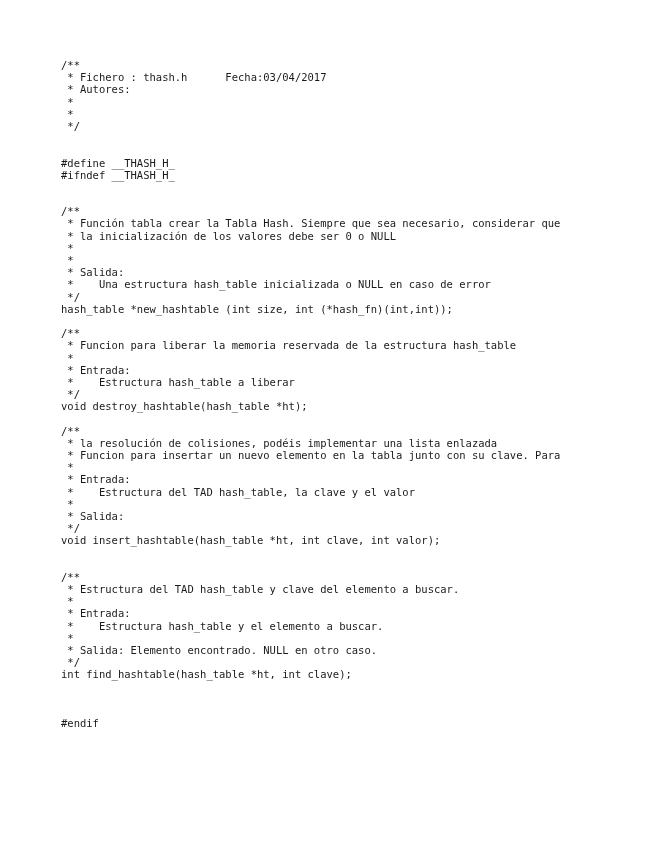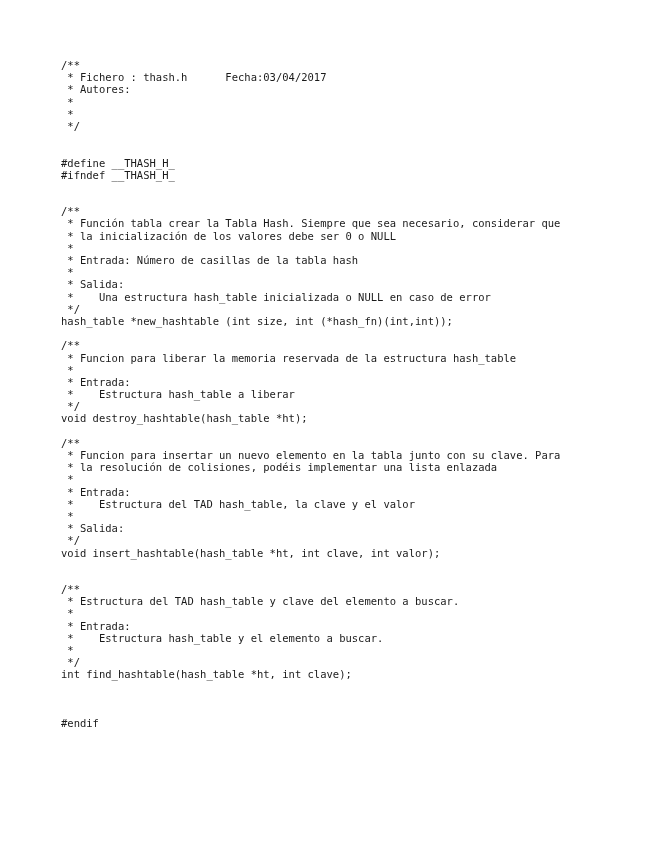--- a/index.html
+++ b/index.html
@@ -42,52 +42,52 @@
   <div class="code-line"></div>
   <div class="code-line"></div>
   <div class="code-line">#define __THASH_H_</div>
   <div class="code-line">#ifndef __THASH_H_</div>
   <div class="code-line"></div>
   <div class="code-line"></div>
   <div class="code-line">/**</div>
   <div class="code-line"> * Función tabla crear la Tabla Hash. Siempre que sea necesario, considerar que</div>
   <div class="code-line"> * la inicialización de los valores debe ser 0 o NULL</div>
   <div class="code-line"> *</div>
-  <div class="code-line"> * Entrada: Número de casillas de la tabla hash</div>
   <div class="code-line"> *</div>
   <div class="code-line"> * Salida:</div>
   <div class="code-line"> *    Una estructura hash_table inicializada o NULL en caso de error</div>
   <div class="code-line"> */</div>
   <div class="code-line">hash_table *new_hashtable (int size, int (*hash_fn)(int,int));</div>
   <div class="code-line"></div>
   <div class="code-line">/**</div>
   <div class="code-line"> * Funcion para liberar la memoria reservada de la estructura hash_table</div>
   <div class="code-line"> *</div>
   <div class="code-line"> * Entrada:</div>
   <div class="code-line"> *    Estructura hash_table a liberar</div>
   <div class="code-line"> */</div>
   <div class="code-line">void destroy_hashtable(hash_table *ht);</div>
   <div class="code-line"></div>
   <div class="code-line">/**</div>
+  <div class="code-line"> * la resolución de colisiones, podéis implementar una lista enlazada</div>
   <div class="code-line"> * Funcion para insertar un nuevo elemento en la tabla junto con su clave. Para</div>
-  <div class="code-line"> * la resolución de colisiones, podéis implementar una lista enlazada</div>
   <div class="code-line"> *</div>
   <div class="code-line"> * Entrada:</div>
   <div class="code-line"> *    Estructura del TAD hash_table, la clave y el valor</div>
   <div class="code-line"> *</div>
   <div class="code-line"> * Salida:</div>
   <div class="code-line"> */</div>
   <div class="code-line">void insert_hashtable(hash_table *ht, int clave, int valor);</div>
   <div class="code-line"></div>
   <div class="code-line"></div>
   <div class="code-line">/**</div>
   <div class="code-line"> * Estructura del TAD hash_table y clave del elemento a buscar.</div>
   <div class="code-line"> *</div>
   <div class="code-line"> * Entrada:</div>
   <div class="code-line"> *    Estructura hash_table y el elemento a buscar.</div>
   <div class="code-line"> *</div>
+  <div class="code-line"> * Salida: Elemento encontrado. NULL en otro caso.</div>
   <div class="code-line"> */</div>
   <div class="code-line">int find_hashtable(hash_table *ht, int clave);</div>
   <div class="code-line"></div>
   <div class="code-line"></div>
   <div class="code-line"></div>
   <div class="code-line">#endif</div>
 </div>
 
 </body></html>

